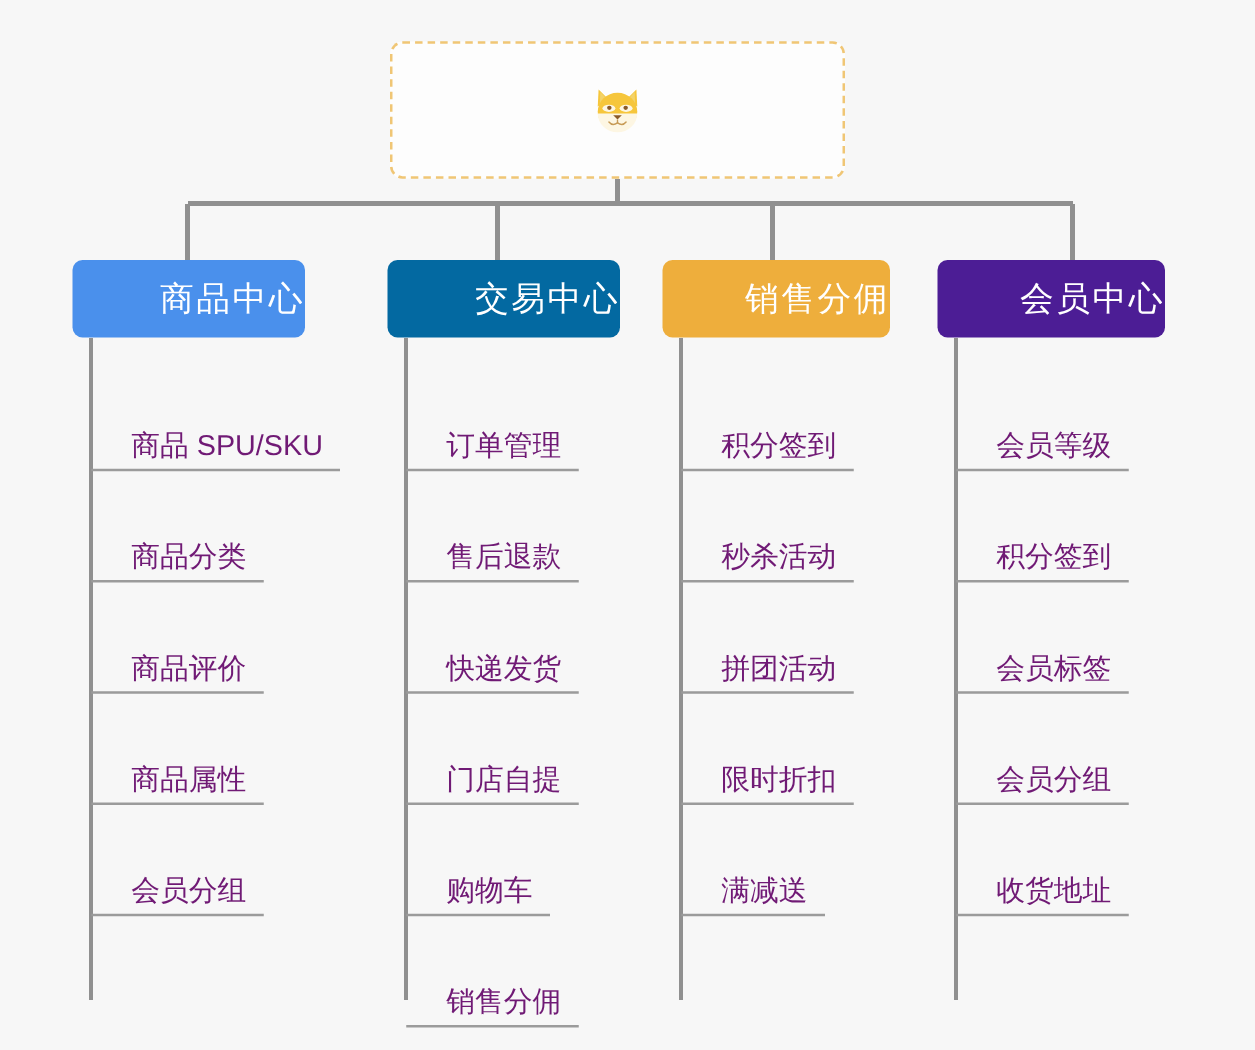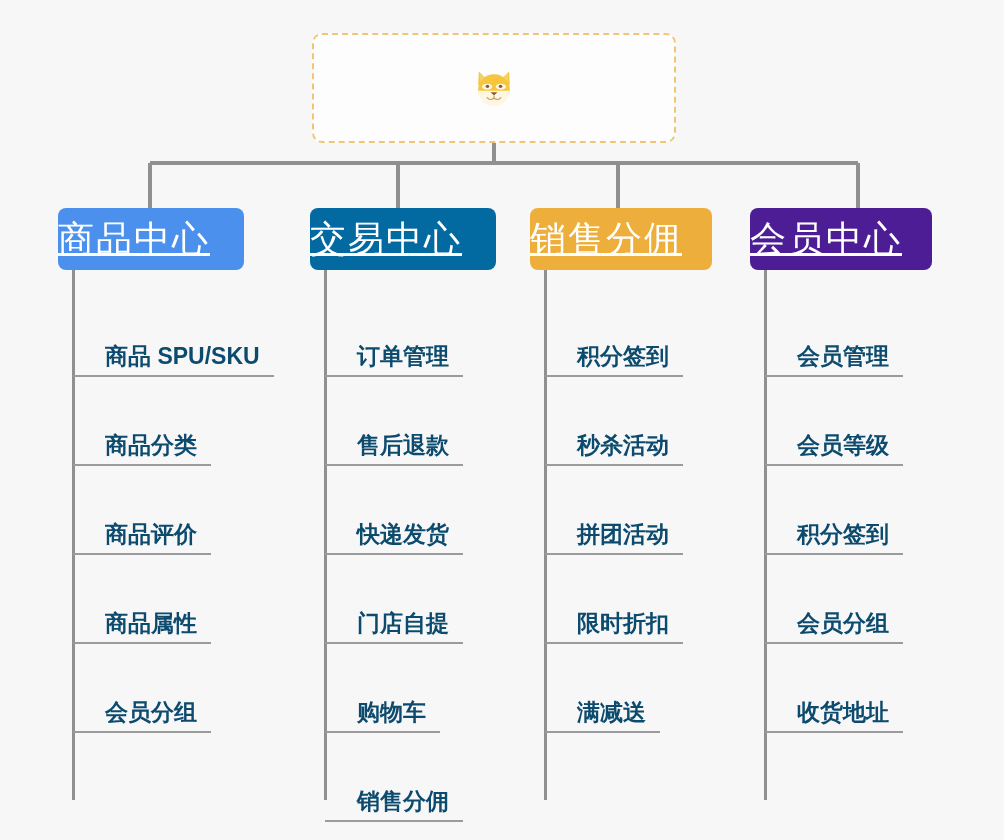--- a/index.html
+++ b/index.html
@@ -65,49 +65,47 @@
   
   .column {
     position: absolute;
     top: 208px;
   }
   .cat-box {
     height: 62px;
     border-radius: 8px;
     display: flex;
     align-items: center;
-    justify-content: flex-start;
+    justify-content: flex-end;
     color: #ffffff;
-    font-size: 36px;
+    font-size: 27px;
     letter-spacing: 2px;
     box-sizing: border-box;
-    text-decoration: underline;
   }
 
   .leaf-list {
     position: relative;
     margin-top: 18px;
     padding-left: 15px;
   }
   .leaf-item {
     position: relative;
     height: 89px;
     display: flex;
     align-items: flex-end;
     box-sizing: border-box;
   }
   .leaf-inner {
     display: inline-block;
     padding: 0 14px 6px 32px;
     border-bottom: 2px solid #9b9b9b;
     font-size: 23px;
-    color: #0c4a6e;
+    color: #701a75;
     line-height: 1.1;
     white-space: nowrap;
-    font-weight: bold;
   }
 </style>
 </head>
 <body>
 
 <div id="mindmap">
 
   <div class="root-node">
     <span class="root-emoji">
       <svg viewBox="0 0 64 64" width="44" height="44" aria-hidden="true">
@@ -221,29 +219,29 @@
         </div>
     </div>
   </div>
 
   <div class="column" style="left:750px; width:182px;">
     <div class="cat-box" style="background:#4c1d95;">
       <span>会员中心</span>
     </div>
     <div class="leaf-list">
       <div class="leaf-item">
-          <span class="leaf-inner">会员管理</span>
-        </div>
-      <div class="leaf-item">
           <span class="leaf-inner">会员等级</span>
         </div>
       <div class="leaf-item">
           <span class="leaf-inner">积分签到</span>
         </div>
       <div class="leaf-item">
+          <span class="leaf-inner">会员标签</span>
+        </div>
+      <div class="leaf-item">
           <span class="leaf-inner">会员分组</span>
         </div>
       <div class="leaf-item">
           <span class="leaf-inner">收货地址</span>
         </div>
     </div>
   </div>
 
 </div>
 

